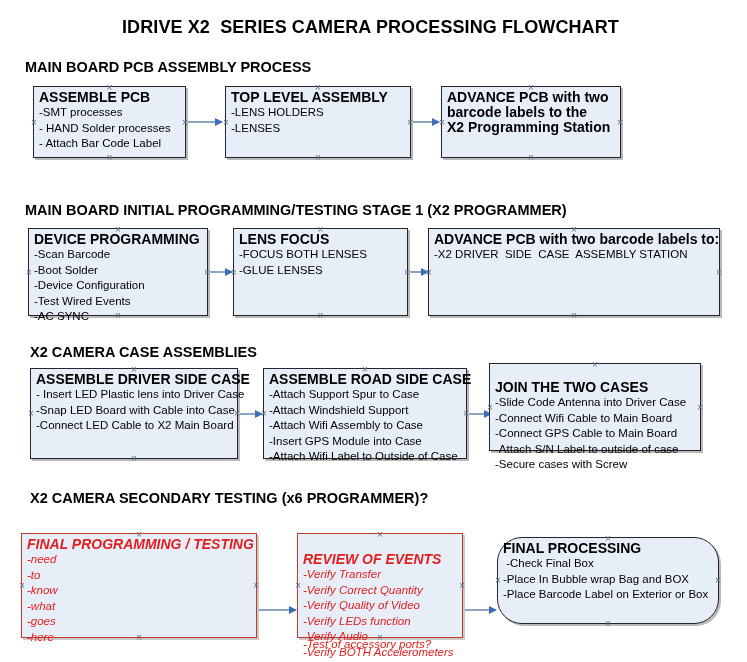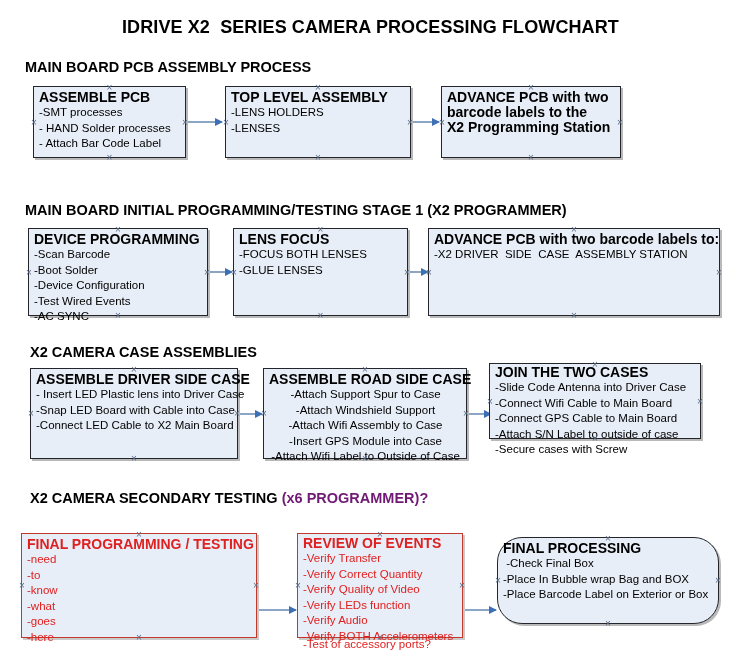--- a/index.html
+++ b/index.html
@@ -31,35 +31,36 @@
     white-space: pre;
   }
   .section-title {
     position: absolute;
     font-size: 14.5px;
     font-weight: bold;
     color: #000000;
     white-space: pre;
   }
   .section-title .red-part {
-    color: #701a75;
+    color: #000000;
   }
 
   
   .node {
     position: absolute;
     background: #e8eef7;
     border: 1px solid #23252b;
     box-sizing: border-box;
     box-shadow: 2px 2px 0 rgba(128,128,128,0.55);
     padding: 3px 4px 2px 5px;
   }
   .node.red-node {
     border-color: #c0392b;
     box-shadow: 2px 2px 0 rgba(150,150,150,0.5);
+    font-style: italic;
   }
   .node .node-title {
     font-size: 14px;
     font-weight: bold;
     color: #000000;
     line-height: 15px;
     white-space: pre;
   }
   .node.red-node .node-title {
     color: #e02020;
@@ -209,36 +210,36 @@
     <div class="node-line">-Snap LED Board with Cable into Case</div>
     <div class="node-line">-Connect LED Cable to X2 Main Board</div>
     <span class="handle" style="left:50%; top:0;"></span>
     <span class="handle" style="left:50%; top:100%;"></span>
     <span class="handle" style="left:0; top:50%;"></span>
     <span class="handle" style="left:100%; top:50%;"></span>
   </div>
 
   <div class="arrow" style="left:240px; top:413px; width:22px;"></div>
 
-  <div class="node" style="left:263px; top:368px; width:204px; height:91px;text-align:center;">
+  <div class="node" style="left:263px; top:368px; width:204px; height:91px;">
     <div class="node-title">ASSEMBLE ROAD SIDE CASE</div>
     <div class="node-line">-Attach Support Spur to Case</div>
     <div class="node-line">-Attach Windshield Support</div>
     <div class="node-line">-Attach Wifi Assembly to Case</div>
     <div class="node-line">-Insert GPS Module into Case</div>
     <div class="node-line">-Attach Wifi Label to Outside of Case</div>
     <span class="handle" style="left:50%; top:0;"></span>
     <span class="handle" style="left:50%; top:100%;"></span>
     <span class="handle" style="left:0; top:50%;"></span>
     <span class="handle" style="left:100%; top:50%;"></span>
   </div>
 
   <div class="arrow" style="left:469px; top:413px; width:22px;"></div>
 
-  <div class="node" style="left:489px; top:363px; width:212px; height:76px; padding-top:1px;">
+  <div class="node" style="left:489px; top:363px; width:212px; height:88px; padding-top:16px;">
     <div class="node-title">JOIN THE TWO CASES</div>
     <div class="node-line">-Slide Code Antenna into Driver Case</div>
     <div class="node-line">-Connect Wifi Cable to Main Board</div>
     <div class="node-line">-Connect GPS Cable to Main Board</div>
     <div class="node-line">-Attach S/N Label to outside of case</div>
     <div class="node-line">-Secure cases with Screw</div>
     <span class="handle" style="left:50%; top:0;"></span>
     <span class="handle" style="left:50%; top:100%;"></span>
     <span class="handle" style="left:0; top:50%;"></span>
     <span class="handle" style="left:100%; top:50%;"></span>
@@ -255,21 +256,21 @@
     <div class="node-line">-goes</div>
     <div class="node-line">-here</div>
     <span class="handle" style="left:50%; top:0;"></span>
     <span class="handle" style="left:50%; top:100%;"></span>
     <span class="handle" style="left:0; top:50%;"></span>
     <span class="handle" style="left:100%; top:50%;"></span>
   </div>
 
   <div class="arrow" style="left:259px; top:609px; width:37px;"></div>
 
-  <div class="node red-node" style="left:297px; top:533px; width:166px; height:105px; padding-top:2px;">
+  <div class="node red-node" style="left:297px; top:533px; width:166px; height:105px; padding-top:18px;">
     <div class="node-title">REVIEW OF EVENTS</div>
     <div class="node-line">-Verify Transfer</div>
     <div class="node-line">-Verify Correct Quantity</div>
     <div class="node-line">-Verify Quality of Video</div>
     <div class="node-line">-Verify LEDs function</div>
     <div class="node-line">-Verify Audio</div>
     <div class="node-line">-Verify BOTH Accelerometers</div>
     <div class="overflow-line" style="top:103px;">-Test of accessory ports?</div>
     <span class="handle" style="left:50%; top:0;"></span>
     <span class="handle" style="left:50%; top:100%;"></span>

